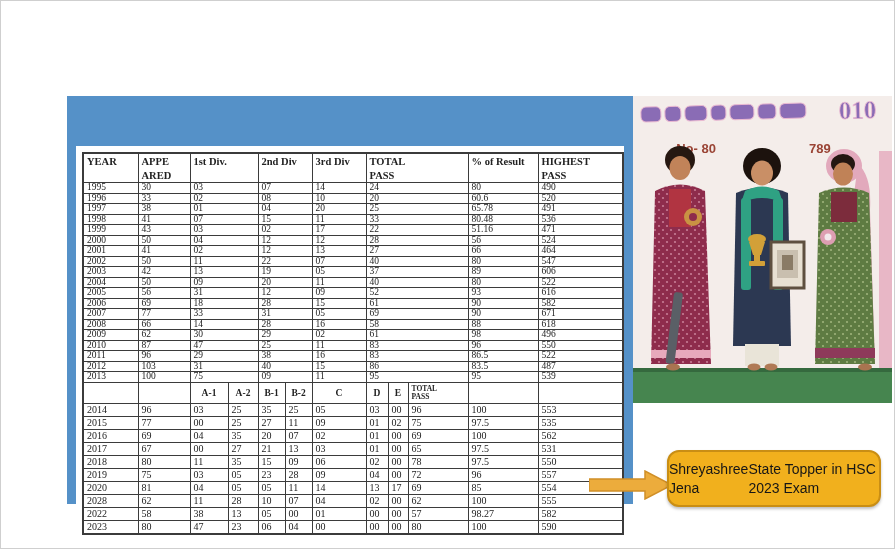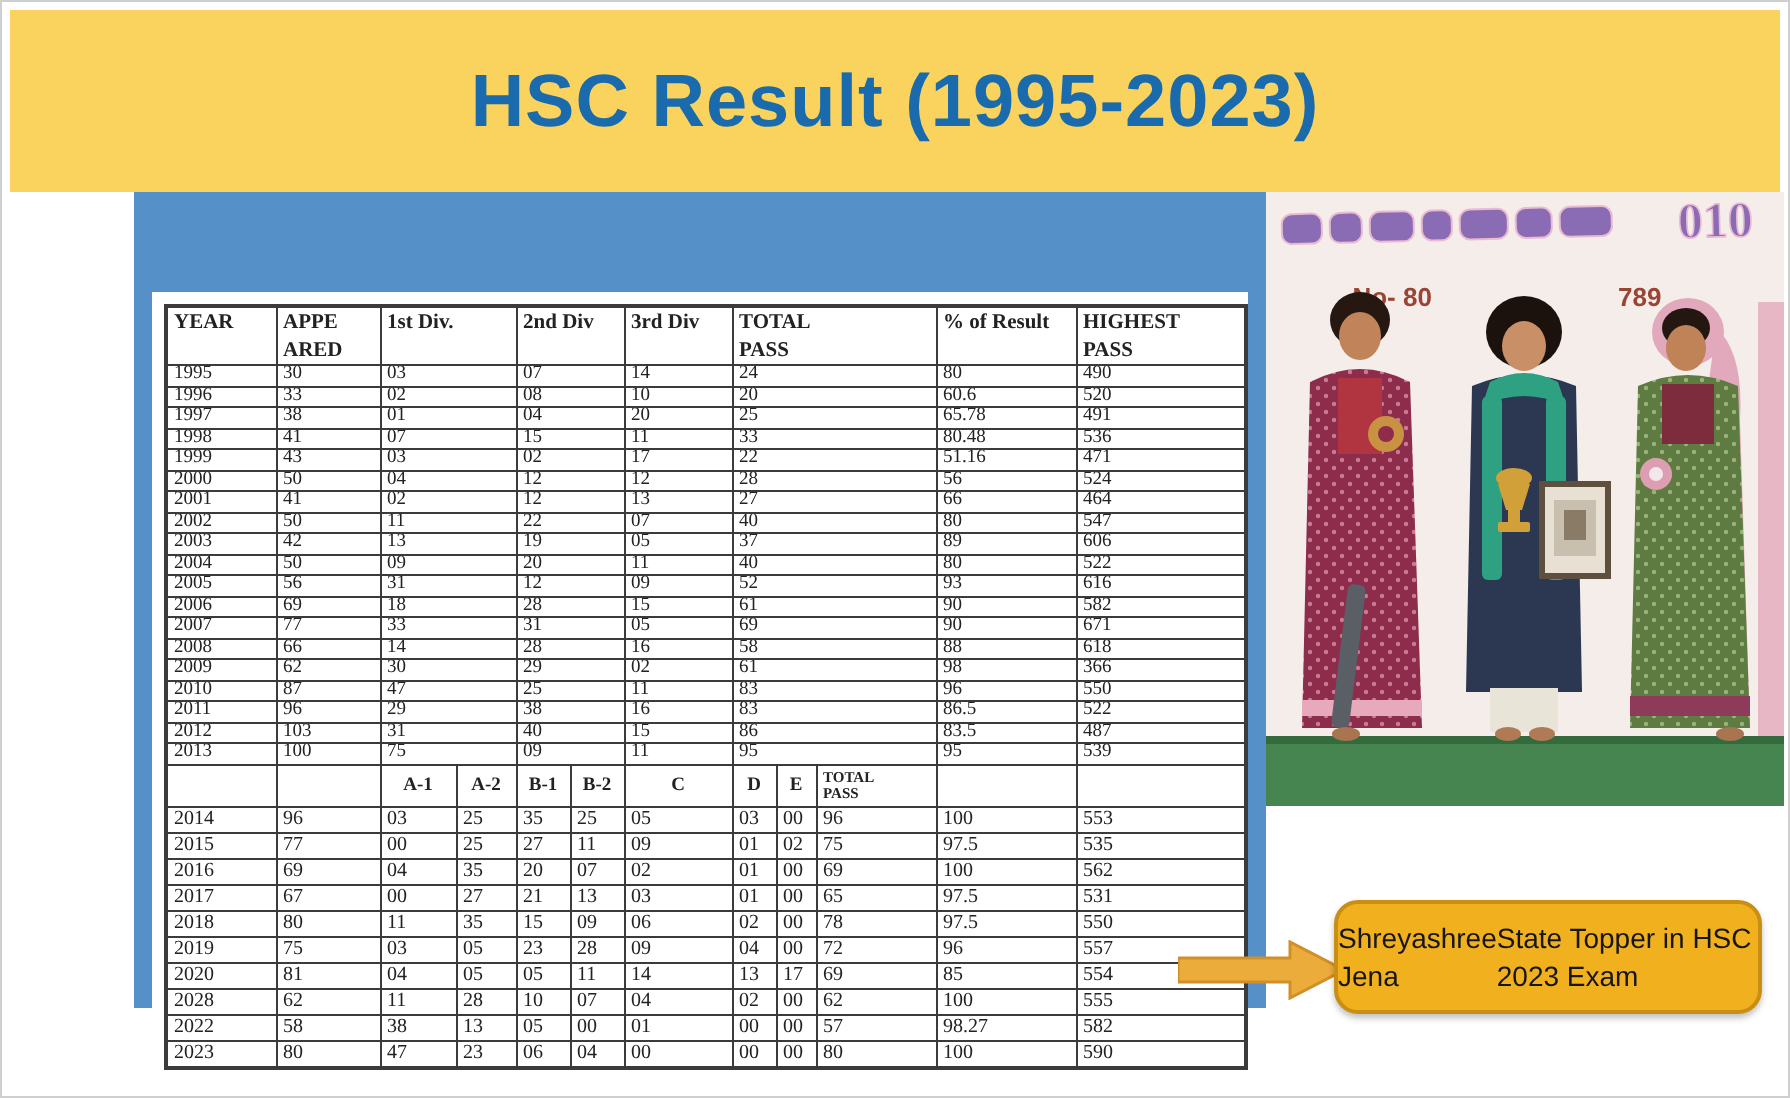--- a/index.html
+++ b/index.html
@@ -76,23 +76,20 @@
     box-shadow: 0 2px 3px rgba(0,0,0,.25);
     display: flex; flex-direction: row; align-items: center; justify-content: center;
     color: #161616; font-size: 14px; line-height: 1.35;
   }
 </style>
 </head>
 <body>
 
 <div class="slide">
 
-  <div class="banner">
-    <h1>HSC Result (1995-2023)</h1>
-  </div>
 
   <div class="table-frame">
     <div class="table-inner">
       <table class="results">
         <colgroup>
           <col style="width:55px">
             <col style="width:52px">
             <col style="width:38px">
           <col style="width:30px">
             <col style="width:27px">
@@ -261,21 +258,21 @@
               <td colspan="1">618</td>
             </tr>
             <tr class="sec1">
               <td colspan="1">2009</td>
               <td colspan="1">62</td>
               <td colspan="2">30</td>
               <td colspan="2">29</td>
               <td colspan="1">02</td>
               <td colspan="3">61</td>
               <td colspan="1">98</td>
-              <td colspan="1">366</td>
+              <td colspan="1">496</td>
             </tr>
             <tr class="sec1">
               <td colspan="1">2010</td>
               <td colspan="1">87</td>
               <td colspan="2">47</td>
               <td colspan="2">25</td>
               <td colspan="1">11</td>
               <td colspan="3">83</td>
               <td colspan="1">96</td>
               <td colspan="1">550</td>

